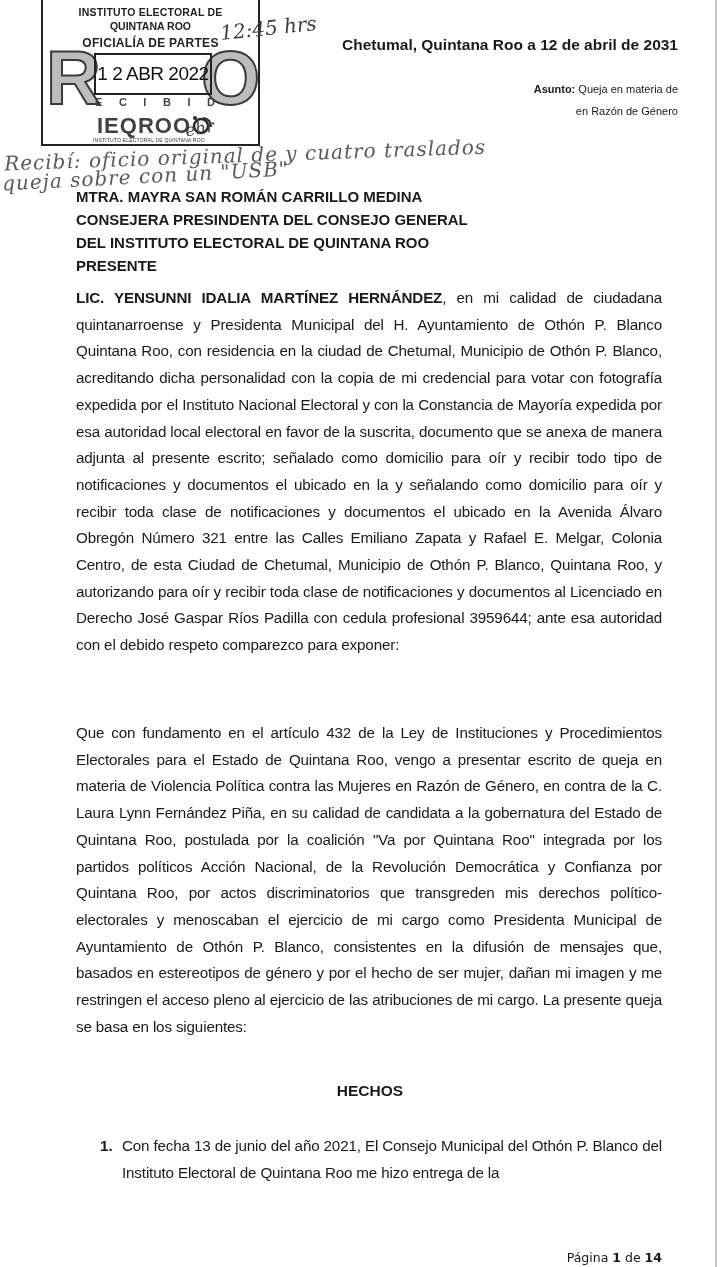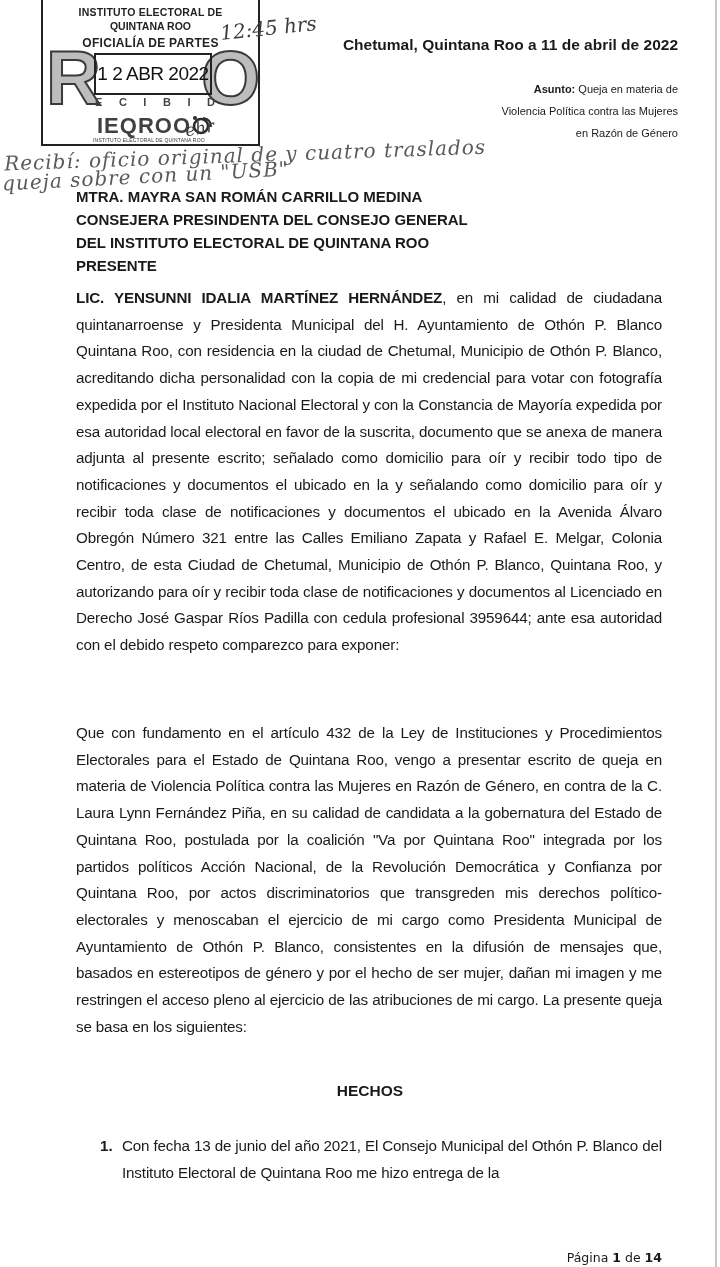--- a/index.html
+++ b/index.html
@@ -82,25 +82,24 @@
       </svg>
   </div>
   <div class="logo-sub">INSTITUTO ELECTORAL DE QUINTANA ROO</div>
 </div>
 
 <div class="hand hand-time">12:45 hrs</div>
 <div class="hand hand-sign">ehr</div>
 <div class="hand hand-note1">Recibí: oficio original de y cuatro traslados</div>
 <div class="hand hand-note2">queja sobre con un "USB"</div>
 
-<div class="place-date">Chetumal, Quintana Roo a 11 de abril de 2022</div>
+<div class="place-date">Chetumal, Quintana Roo a 12 de abril de 2031</div>
 
 <div class="asunto">
   <div><b>Asunto:</b><span> Queja en materia de</span></div>
-  <div>Violencia Política contra las Mujeres</div>
   <div>en Razón de Género</div>
 </div>
 
 <div class="addressee">
   <div>MTRA. MAYRA SAN ROMÁN CARRILLO MEDINA</div>
   <div>CONSEJERA PRESINDENTA DEL CONSEJO GENERAL</div>
   <div>DEL INSTITUTO ELECTORAL DE QUINTANA ROO</div>
   <div>PRESENTE</div>
 </div>
 

